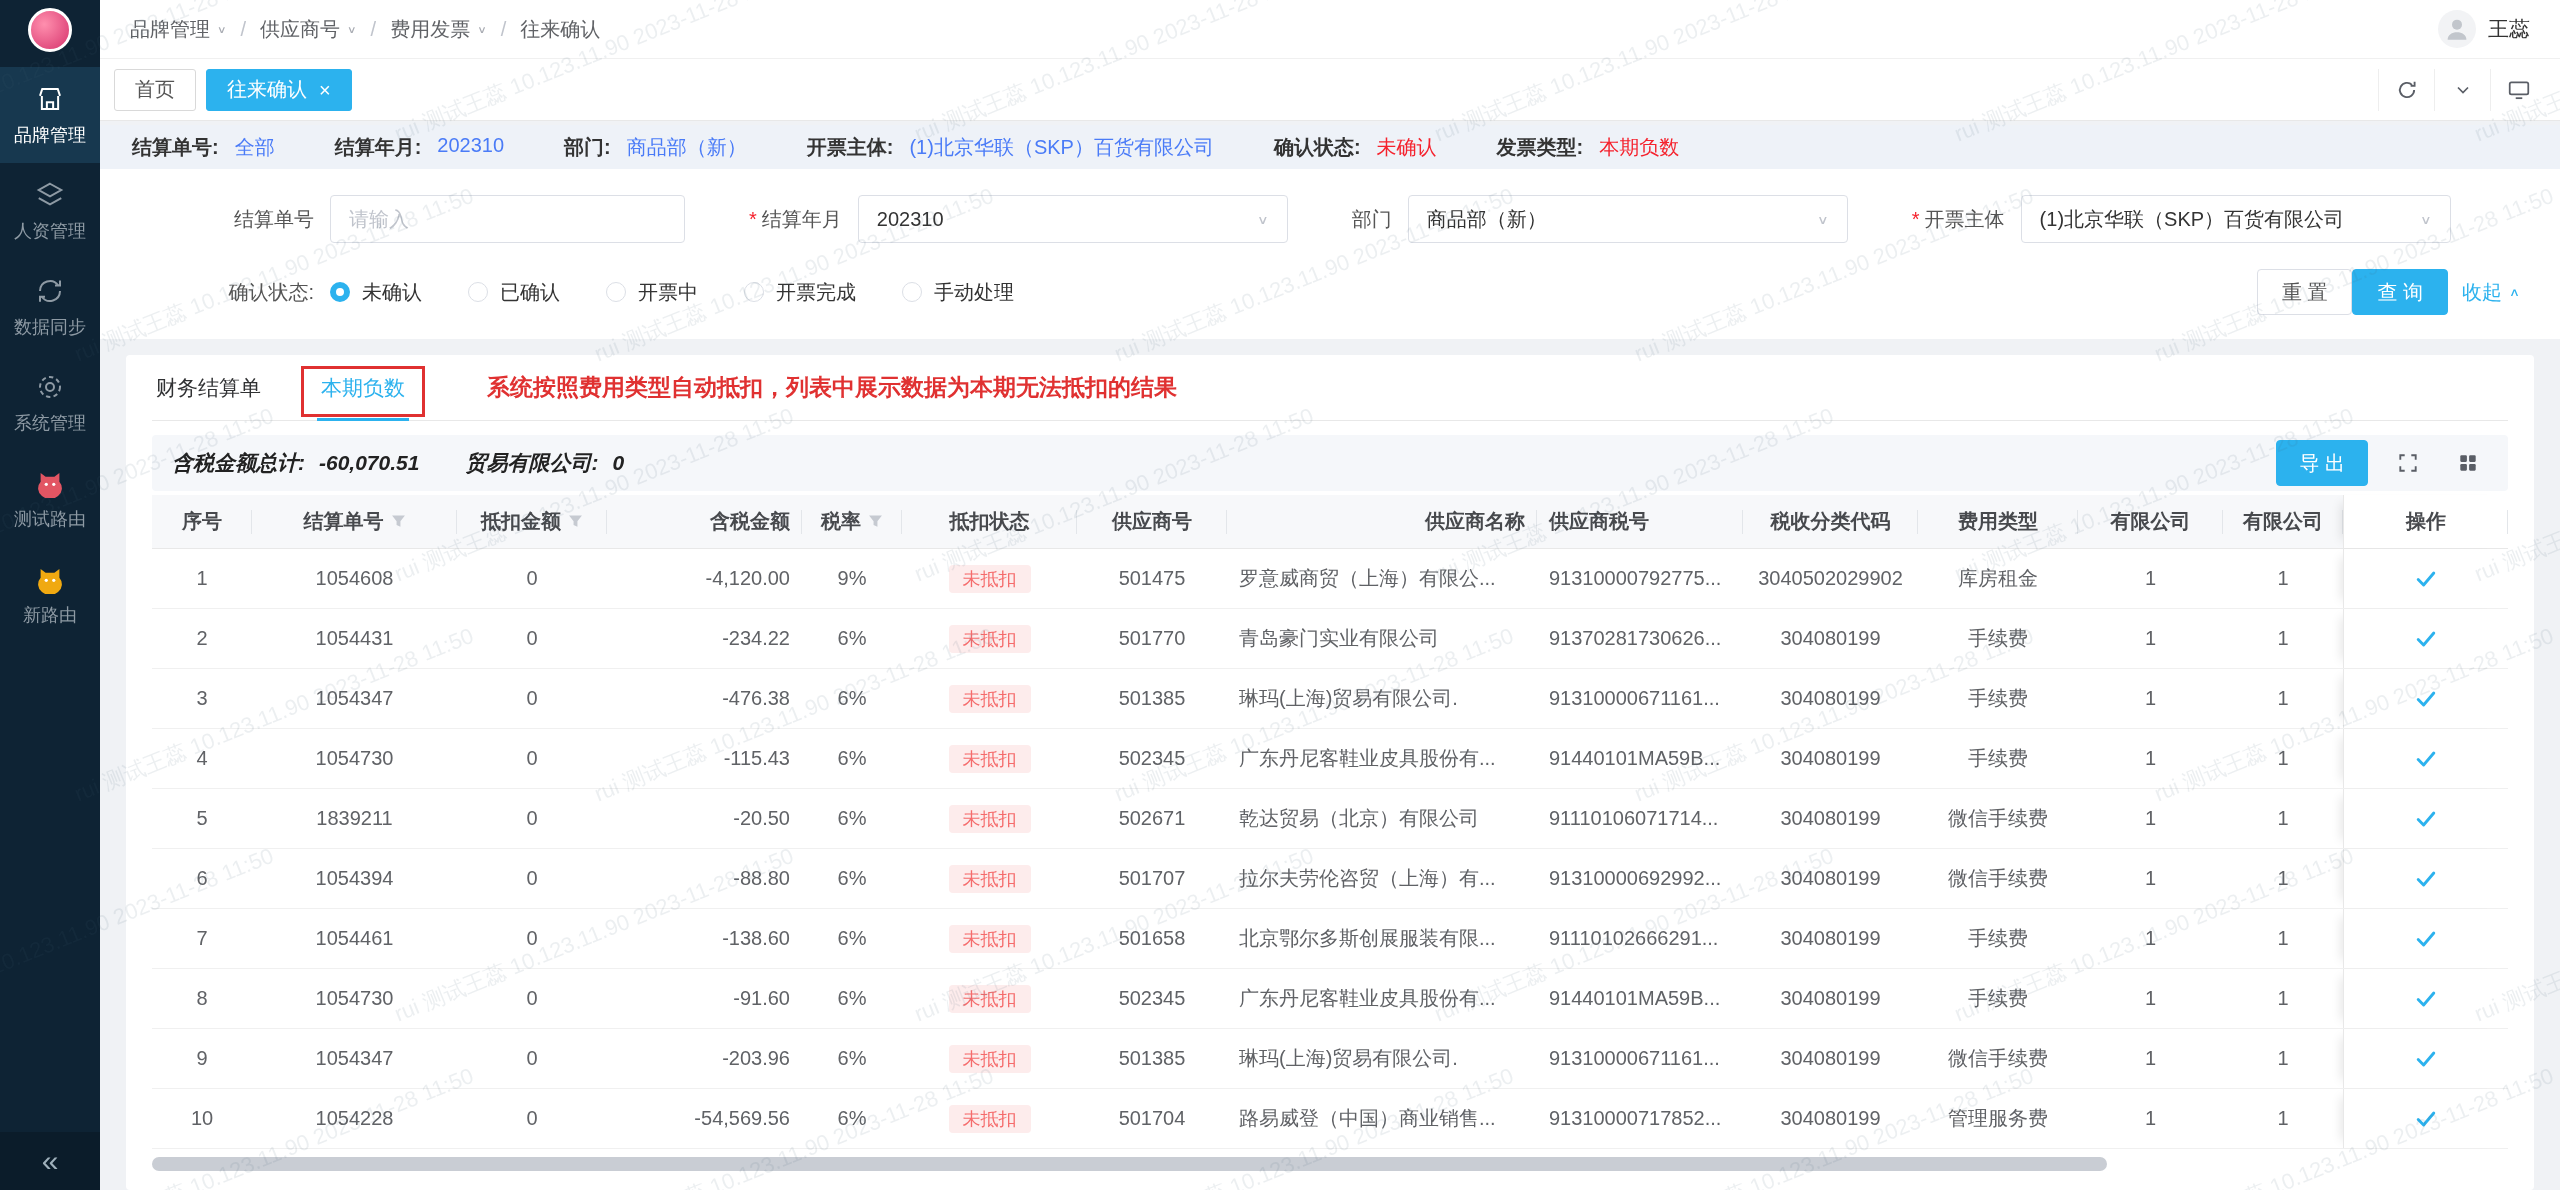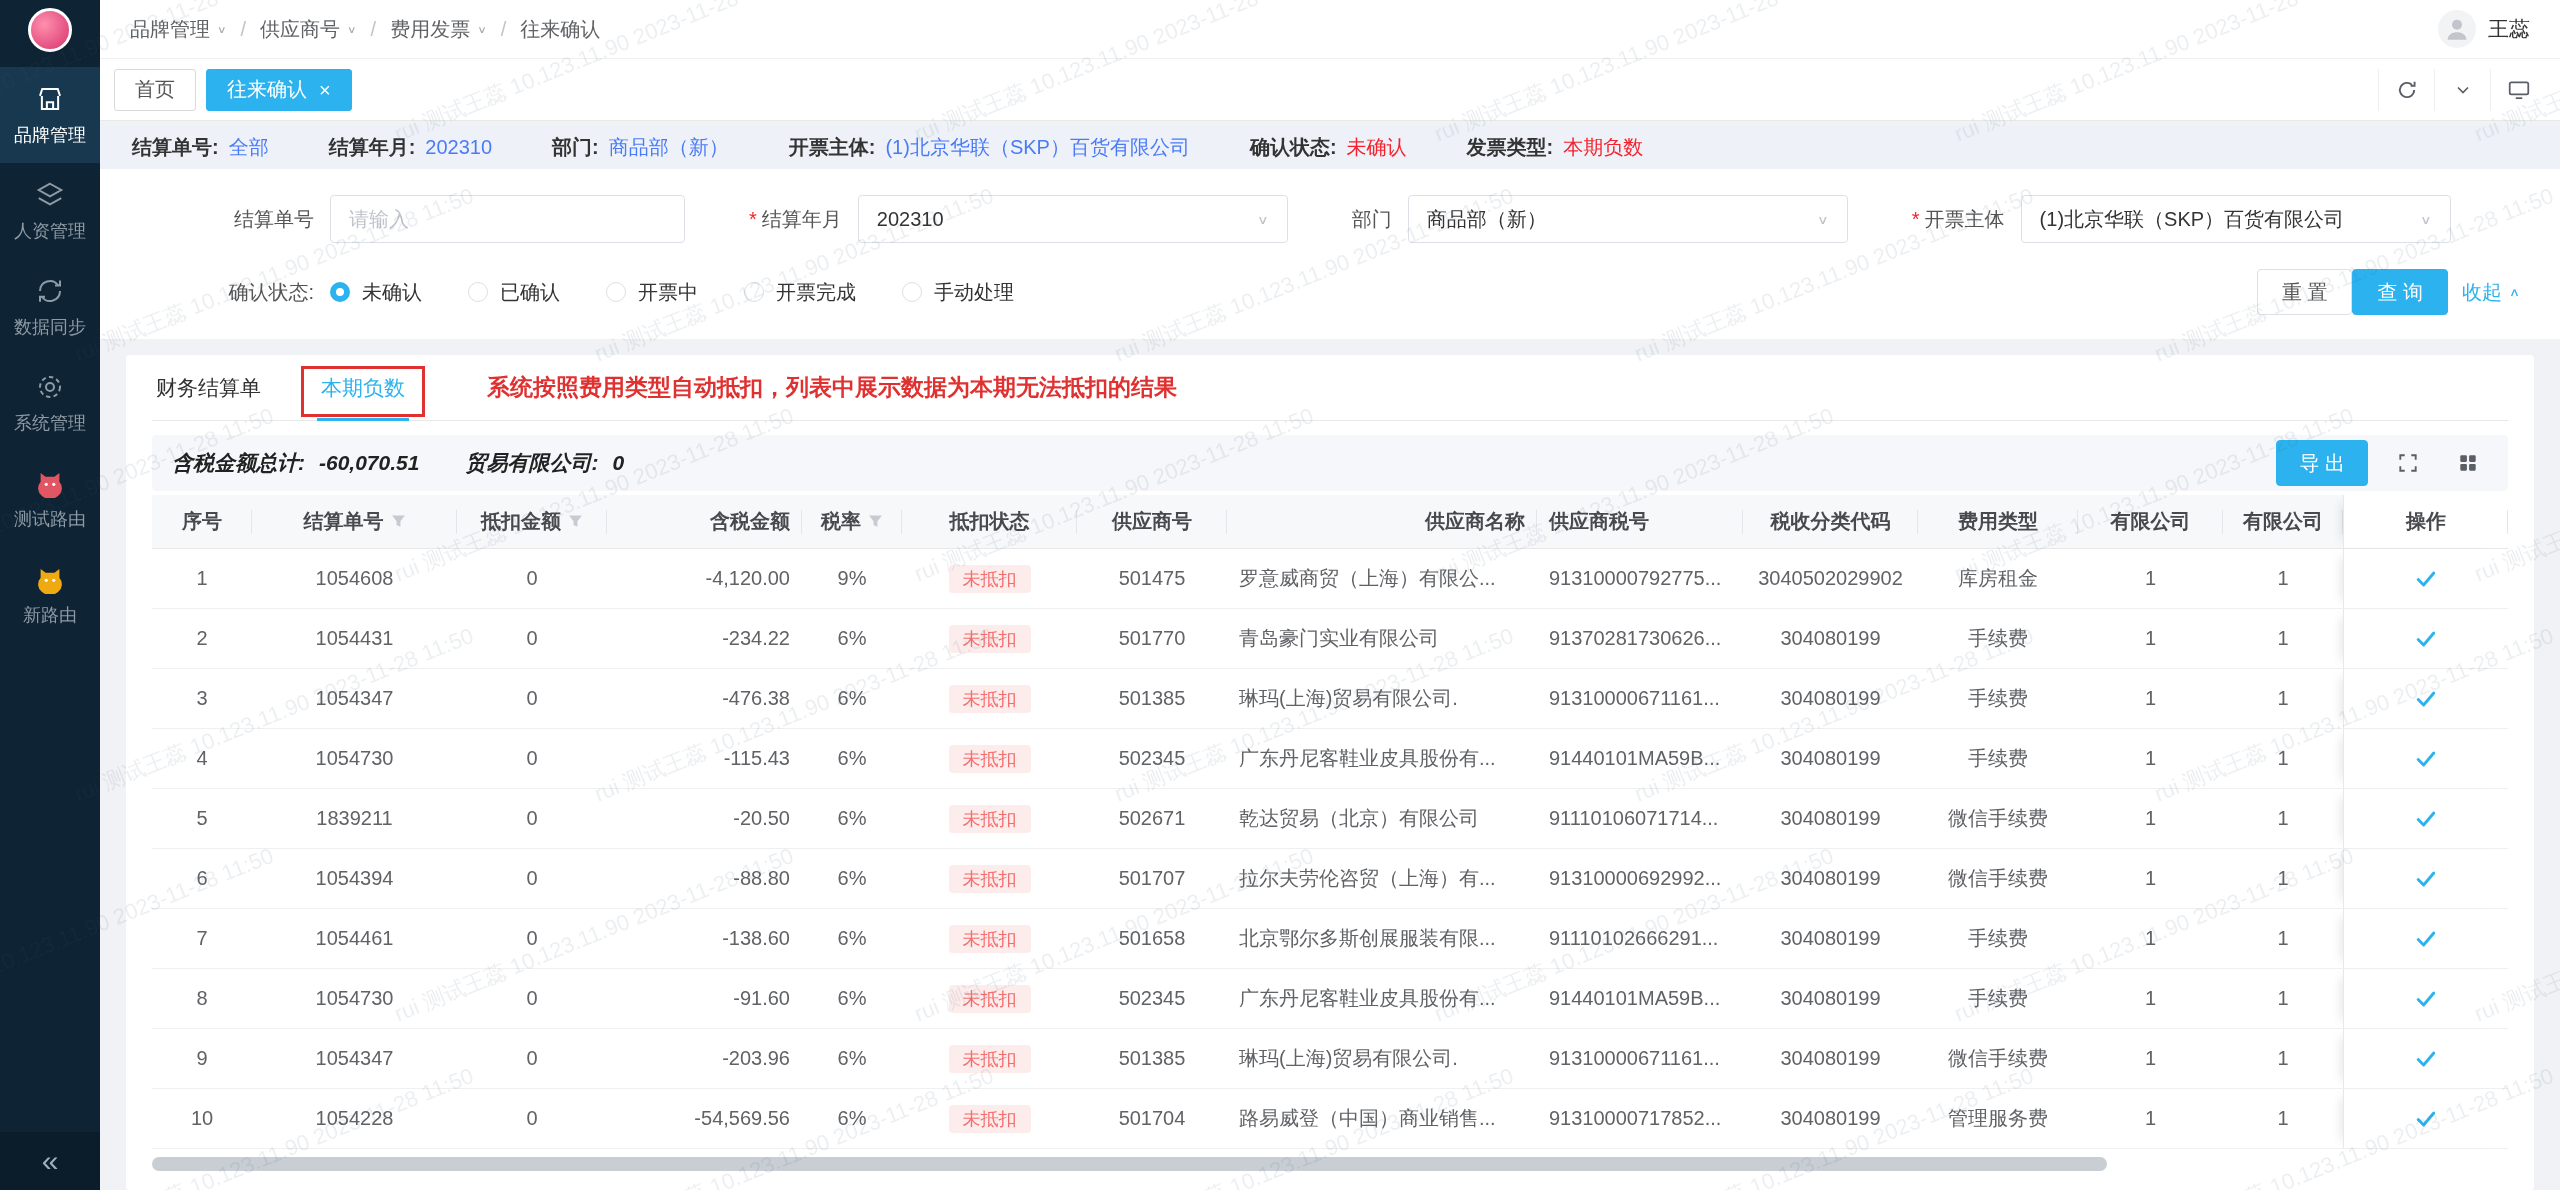--- a/index.html
+++ b/index.html
@@ -32,21 +32,21 @@
   .tabbar{height:62px;background:#fff;display:flex;align-items:center;padding:0 14px;border-bottom:1px solid #e8e8e8;flex-shrink:0}
   .tabs{display:flex;align-items:center;gap:10px}
   .tab{height:42px;padding:0 20px;border:1px solid #d9d9d9;background:#fff;display:flex;align-items:center;gap:12px;color:#555;border-radius:3px;cursor:pointer;white-space:nowrap}
   .tab.active{background:var(--accent,#2cb2ee);border-color:var(--accent,#2cb2ee);color:#fff}
   .tab .tab-close{font-size:20px;line-height:1}
   .tabbar-right{margin-left:auto;display:flex;align-items:center}
   .tb-icon{width:56px;height:42px;display:flex;align-items:center;justify-content:center;border-left:1px solid #eee;cursor:pointer}
 
   
   .summary-bar{height:44px;background:#eef2f8;display:flex;align-items:center;padding:0 32px;gap:60px;flex-shrink:0;margin-top:4px;white-space:nowrap;overflow:hidden}
-  .sum-item{display:flex;align-items:center;gap:10px}
+  .sum-item{display:flex;align-items:flex-start;gap:16px}
   .sum-label{color:#333;font-weight:700}
 
   
   .filter-card{background:#fff;padding:26px 40px 24px 0;flex-shrink:0}
   .filter-row{display:flex;align-items:center}
   .filter-row.row2{margin-top:26px}
   .f-field{display:flex;align-items:center}
   .f-label{color:#555;padding-right:16px;white-space:nowrap;text-align:right}
   .w-label1{width:230px}
   .gap{margin-left:64px}

